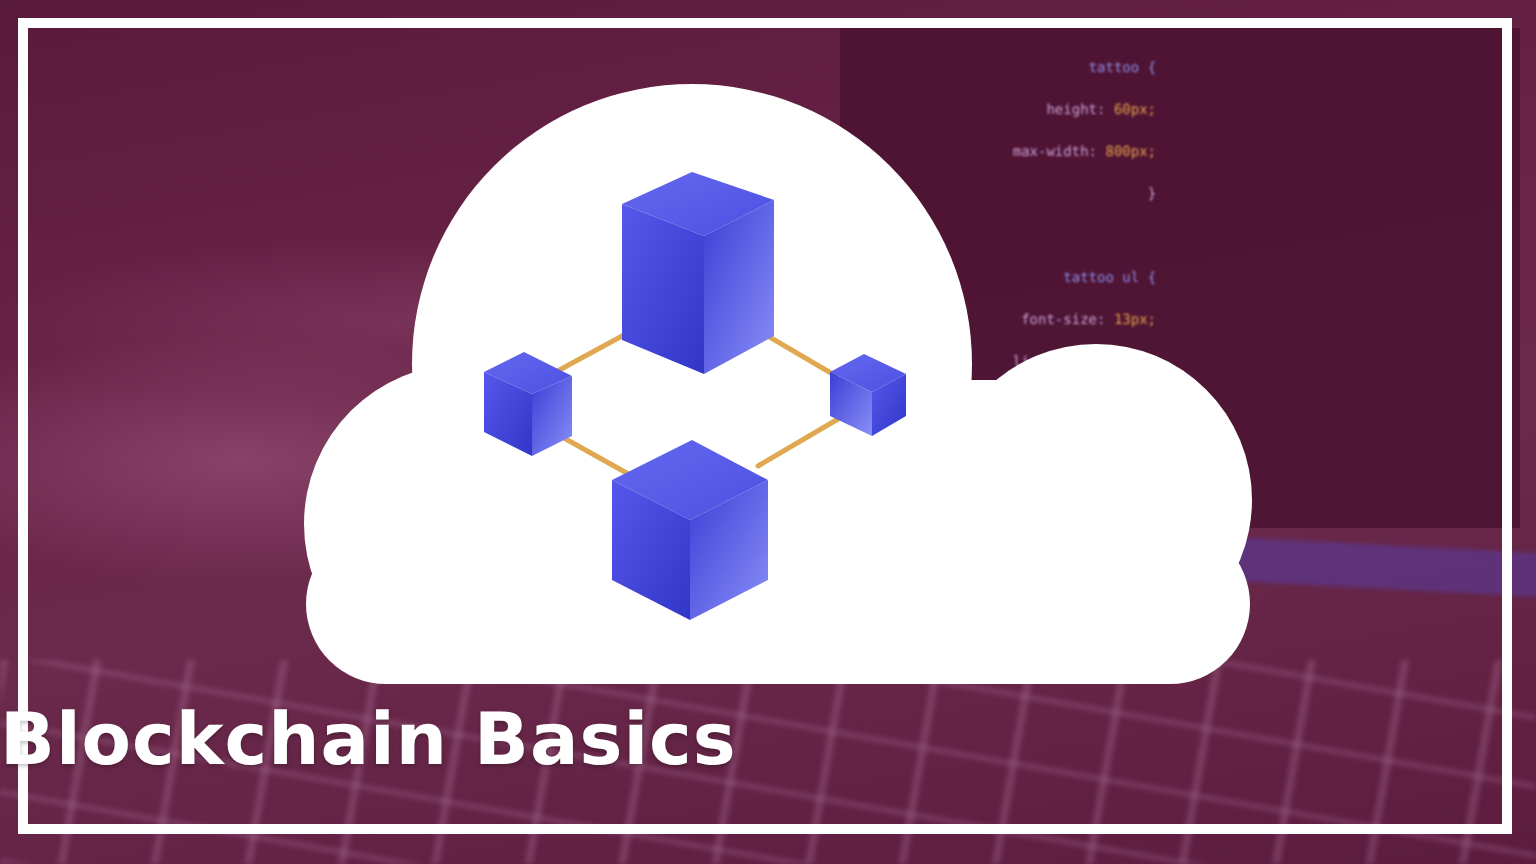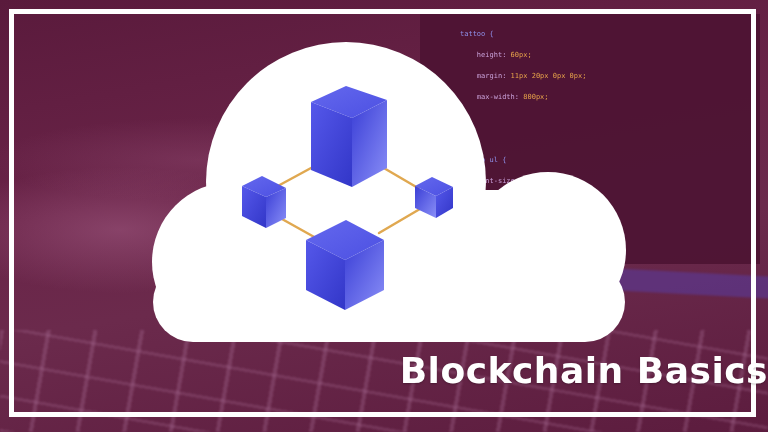--- a/index.html
+++ b/index.html
@@ -3,42 +3,41 @@
 <meta charset="utf-8">
 <style>
   html,body{margin:0;padding:0;}
   body{width:768px;height:432px;overflow:hidden;position:relative;background:#5e1a3e;font-family:"DejaVu Sans",sans-serif;}
   .bg{position:absolute;inset:0;
     background:
       radial-gradient(ellipse 260px 90px at 120px 230px, rgba(160,90,130,0.55), transparent 70%),
       radial-gradient(ellipse 300px 60px at 200px 160px, rgba(150,80,120,0.35), transparent 70%),
       linear-gradient(170deg,#5a1a3c 0%,#6a2448 40%,#6b2a4c 60%,#5c1c3e 100%);}
   .laptop-screen{position:absolute;left:420px;top:14px;width:340px;height:250px;background:#4e1434;opacity:0.95;}
-  .code{position:absolute;left:460px;top:18px;font-family:"DejaVu Sans Mono",monospace;font-size:7px;line-height:10.5px;color:#c9a0d8;filter:blur(0.6px);white-space:pre;}
+  .code{position:absolute;left:460px;top:18px;font-family:"DejaVu Sans Mono",monospace;font-size:7px;line-height:10.5px;color:#c9a0d8;filter:blur(0.6px);white-space:pre;text-align:right;}
   .code .v{color:#e6a24a;}
   .code .r{color:#e05a4a;}
   .code .s{color:#8f8fe8;}
   .taskbar{position:absolute;left:520px;top:270px;width:250px;height:22px;background:#5a3a9a;opacity:0.6;transform:skewY(3deg);filter:blur(1px);}
   .keys{position:absolute;left:0;top:330px;width:768px;height:102px;
     background:repeating-linear-gradient(100deg, rgba(170,110,150,0.35) 0 4px, transparent 4px 46px),
                repeating-linear-gradient(10deg, rgba(170,110,150,0.3) 0 3px, transparent 3px 34px);
     filter:blur(1.2px);}
   .frame{position:absolute;left:9px;top:9px;width:747px;height:408px;border:5px solid #ffffff;box-sizing:border-box;}
   .cloud{position:absolute;left:0;top:0;width:768px;height:432px;}
-  .title{position:absolute;left:0;width:768px;top:350px;text-align:right;color:#ffffff;font-family:"DejaVu Sans",sans-serif;font-weight:bold;font-size:36px;letter-spacing:0.5px;text-shadow:0 1px 2px rgba(0,0,0,0.25);}
+  .title{position:absolute;left:0;width:768px;top:350px;text-align:left;color:#ffffff;font-family:"DejaVu Sans",sans-serif;font-weight:bold;font-size:36px;letter-spacing:0.5px;text-shadow:0 1px 2px rgba(0,0,0,0.25);}
 </style>
 </head>
 <body>
 
 <div class="bg"></div>
 <div class="laptop-screen"></div>
 <div class="code">
 <div><span class="s">tattoo {</span></div>
 <div>    <span>height:</span> <span class="v">60px;</span></div>
-<div>    <span>margin:</span> <span class="v">11px 20px 0px 0px;</span></div>
 <div>    <span>max-width:</span> <span class="v">800px;</span></div>
 <div><span>}</span></div>
 <div>&nbsp;</div>
 <div><span class="s">tattoo ul {</span></div>
 <div>    <span>font-size:</span> <span class="v">13px;</span></div>
 <div>    <span>list-style:</span> <span class="v">none;</span></div>
 <div>    <span>margin:</span> <span class="v">0 0 0 -0.8125em;</span></div>
 <div>    <span>padding-left:</span> <span class="v">0;</span></div>
 </div>
 <div class="taskbar"></div>

